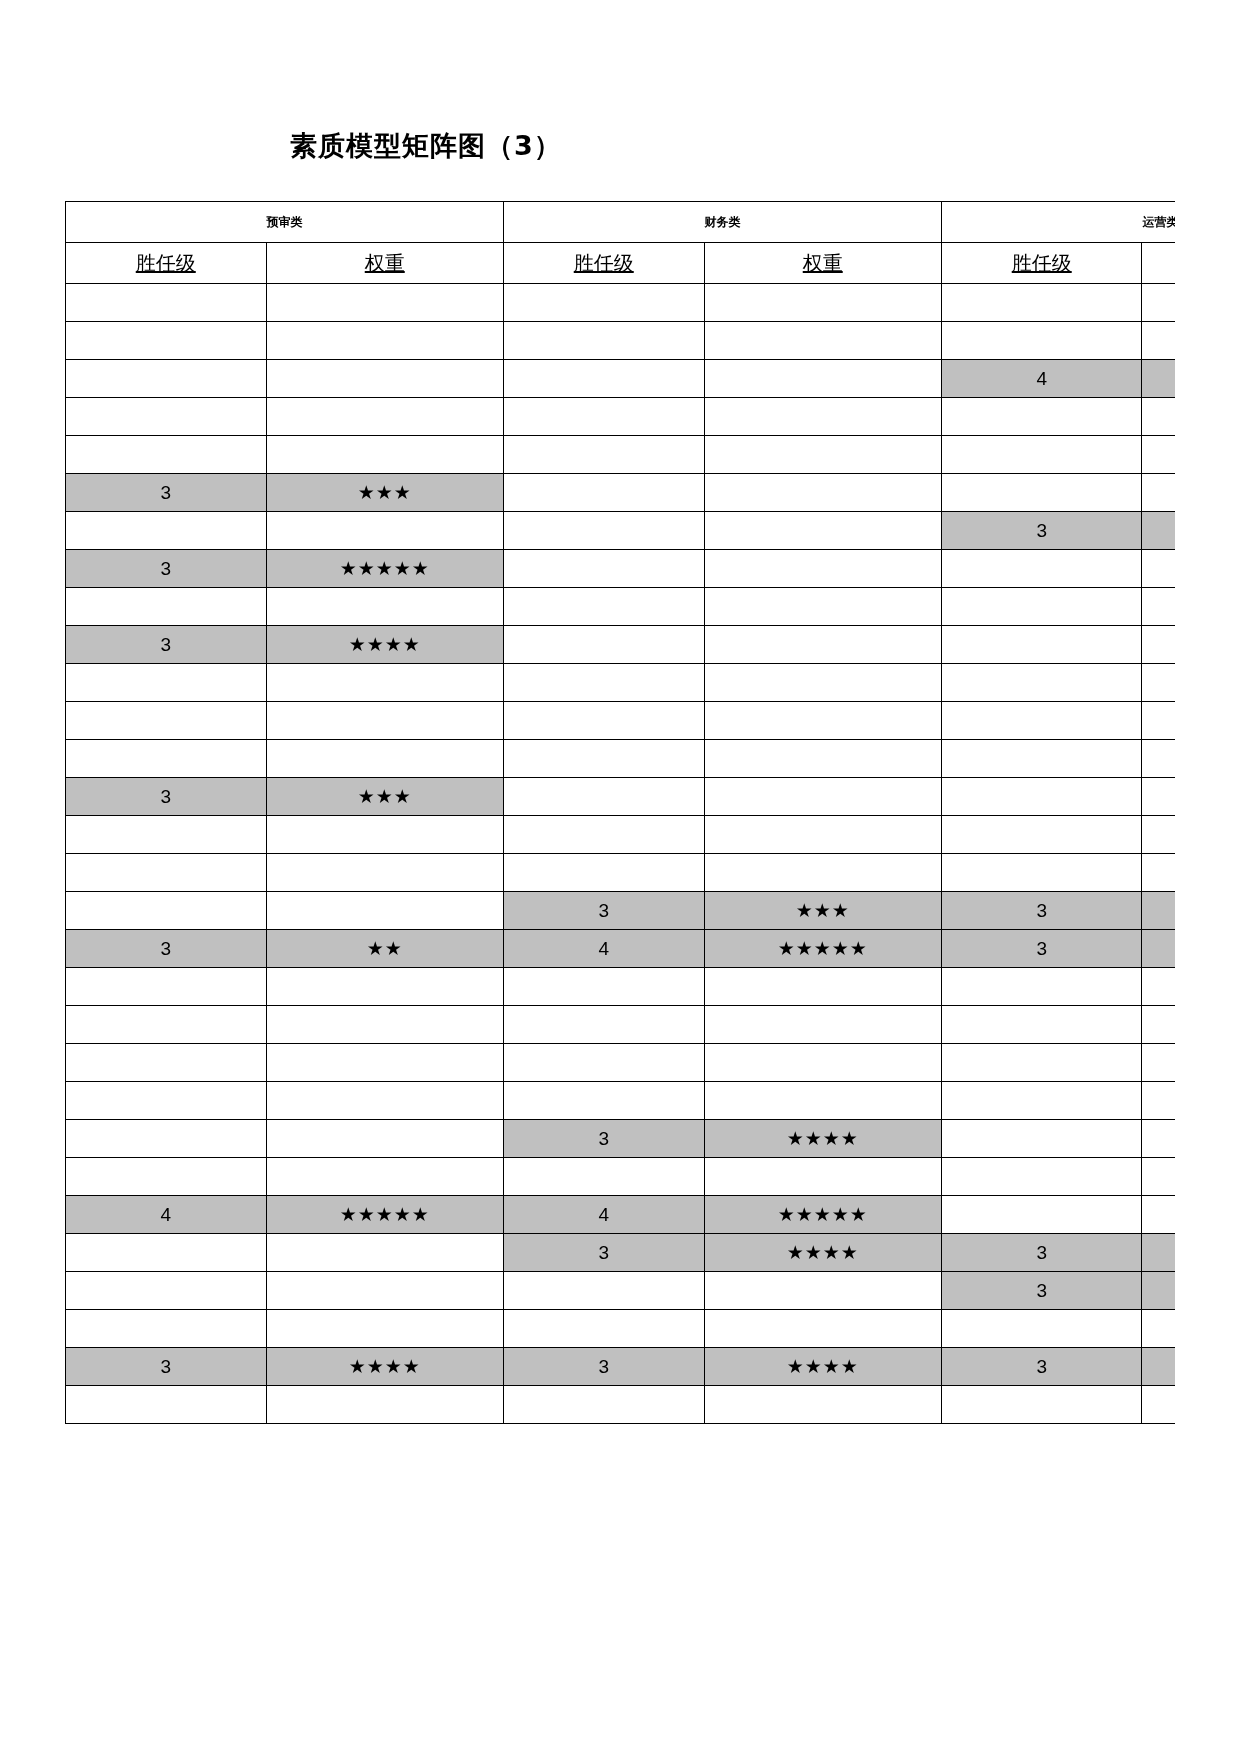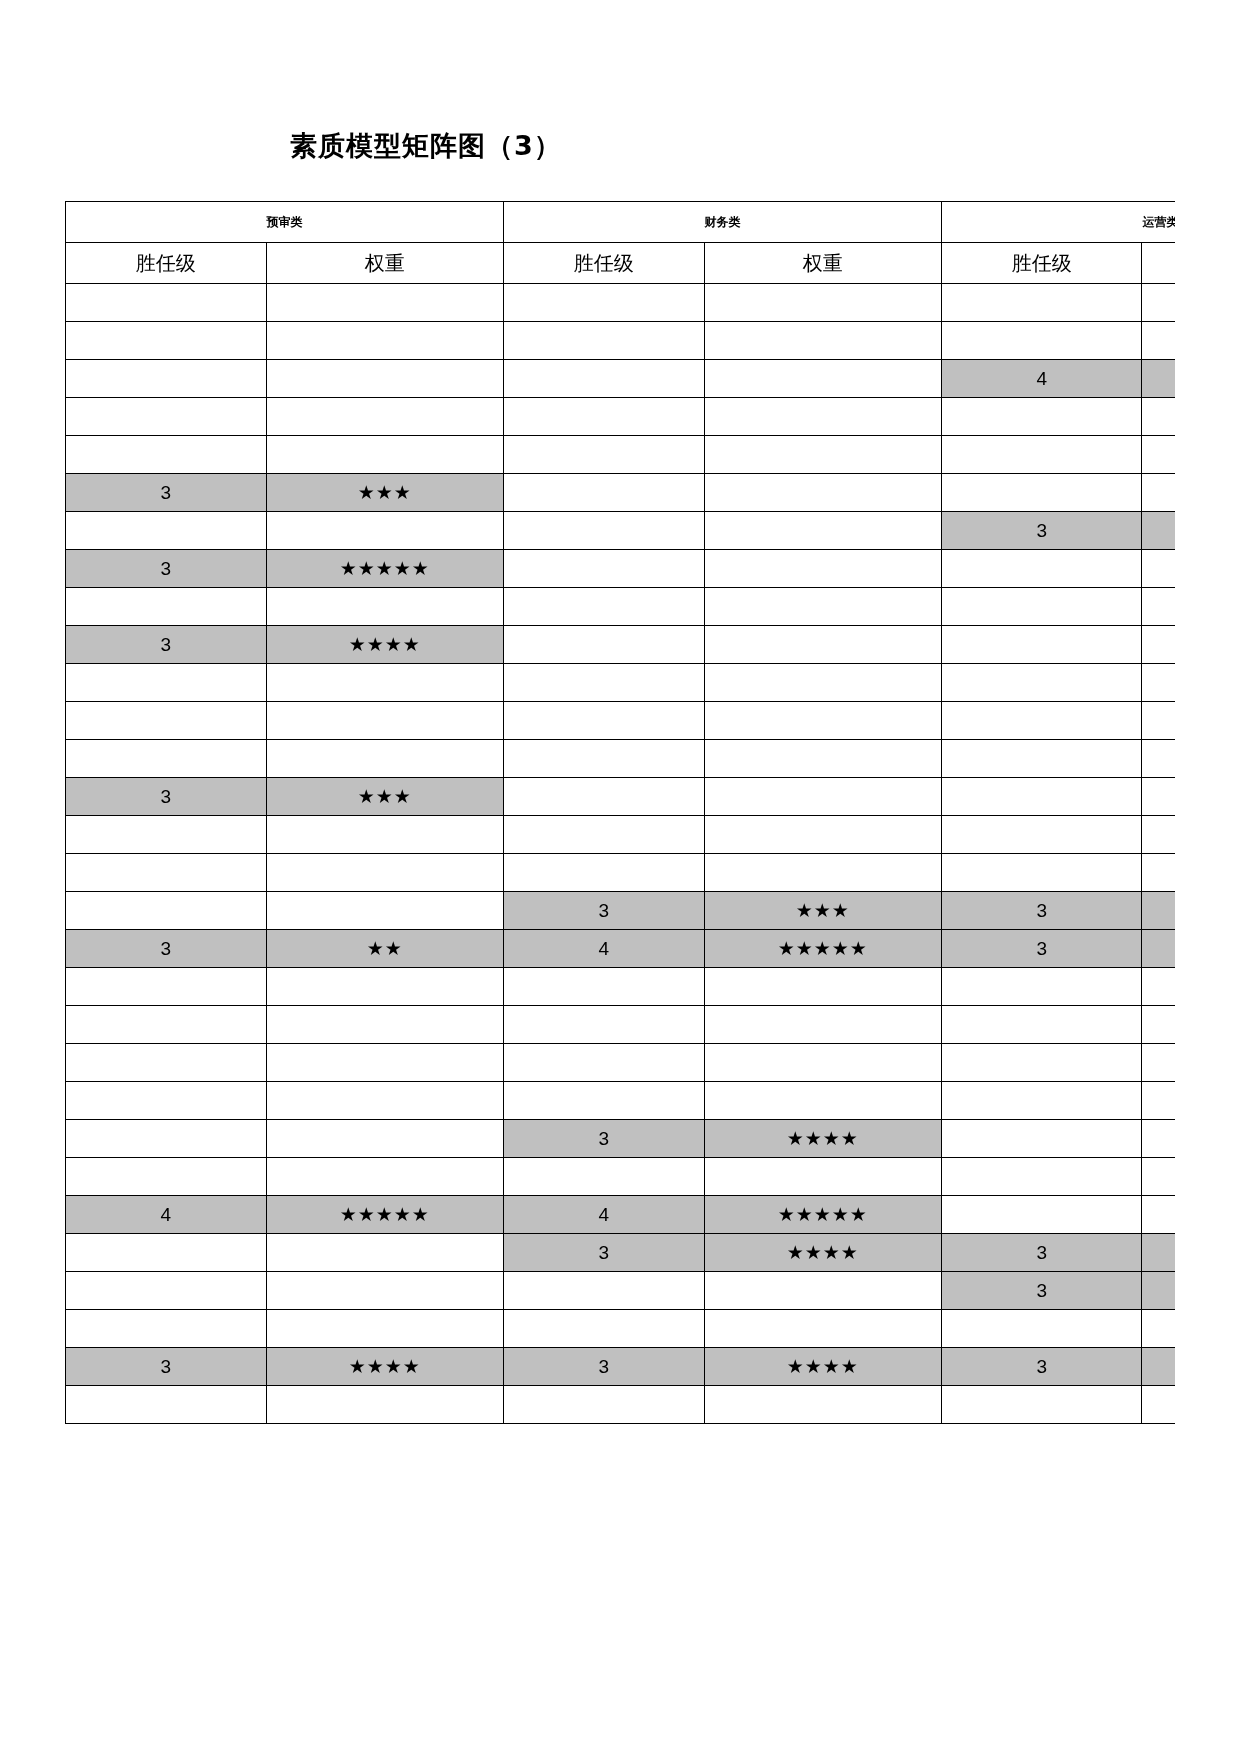--- a/index.html
+++ b/index.html
@@ -58,20 +58,21 @@
   }
   table.matrix th.group {
     font-weight: bold;
     font-size: 12px;
     font-family: "DejaVu Sans", sans-serif;
     height: 40px;
   }
   table.matrix th.sub {
     font-size: 20px;
     height: 40px;
+    text-decoration: underline;
   }
   td.filled, th.filled {
     background: #c0c0c0 !important;
   }
   td.stars {
     text-align: left;
     padding-left: 10px;
     font-size: 17px;
     letter-spacing: 1px;
   }

